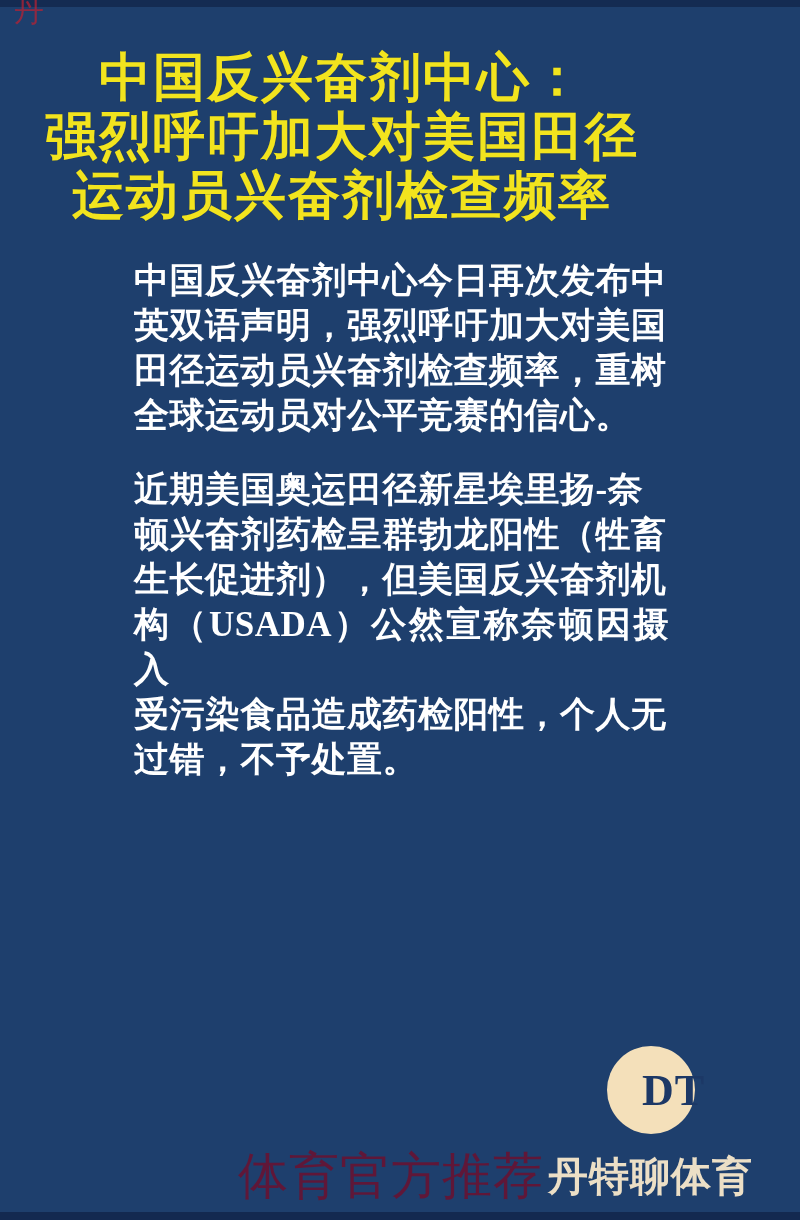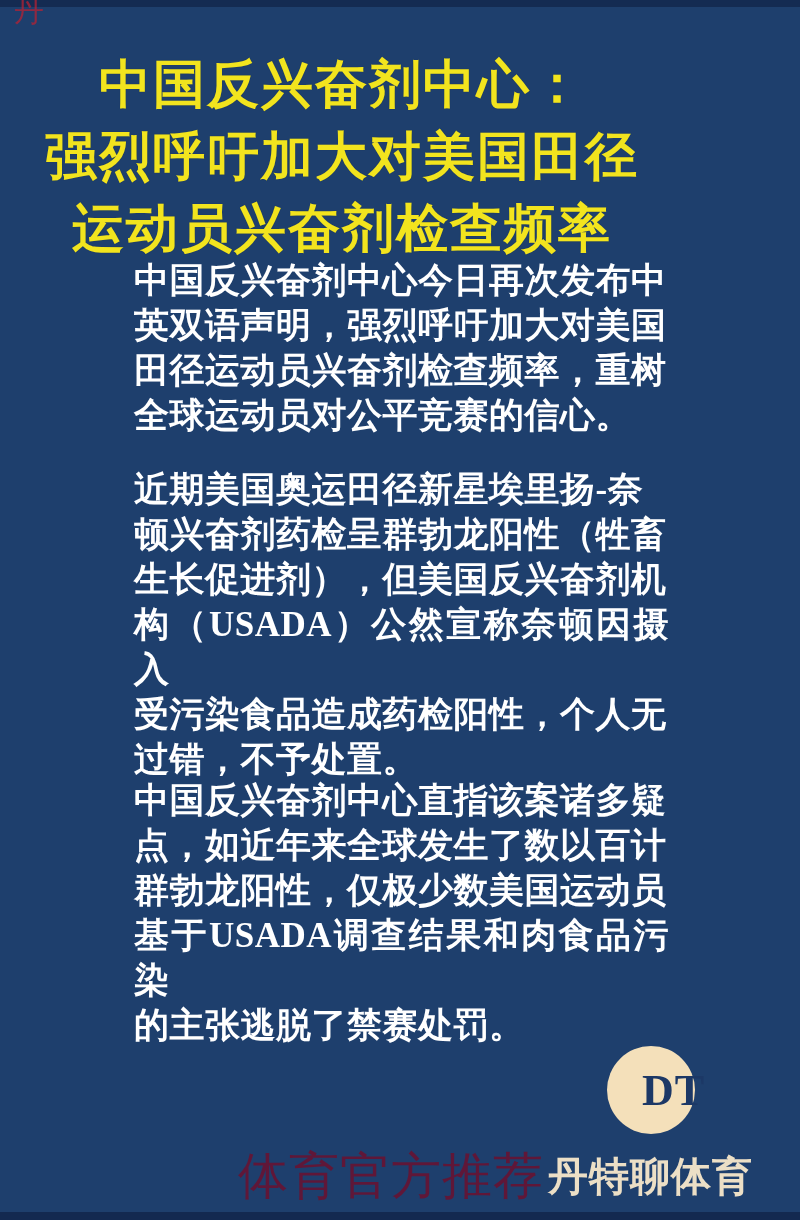--- a/index.html
+++ b/index.html
@@ -12,21 +12,21 @@
     font-family:"Liberation Sans",sans-serif;
   }
   .edge-bar{position:absolute;left:0;width:800px;}
   .edge-bar.top{top:0;height:7px;background:#142b52;}
   .edge-bar.bottom{bottom:0;height:8px;background:#132950;}
 
   .title{
     position:absolute;top:48px;left:0;width:684px;
     text-align:center;
     color:#f2e41e;
-    font-size:52px;line-height:72px;
+    font-size:52px;line-height:59px;
     font-weight:800;
     letter-spacing:2px;
     white-space:pre-line;
     text-shadow:0 0 1px rgba(0,0,0,.25);
   }
   .para{
     position:absolute;left:134px;width:535px;
     color:#ffffff;
     font-family:"Liberation Serif","DejaVu Serif",serif;
     font-weight:600;
@@ -110,25 +110,20 @@
 田径运动员兴奋剂检查频率，重树
 全球运动员对公平竞赛的信心。</div>
 
   <div class="para p2">近期美国奥运田径新星埃里扬-奈
 顿兴奋剂药检呈群勃龙阳性（牲畜
 生长促进剂），但美国反兴奋剂机
 构（USADA）公然宣称奈顿因摄入
 受污染食品造成药检阳性，个人无
 过错，不予处置。</div>
 
-  <div class="para p3">中国反兴奋剂中心直指该案诸多疑
-点，如近年来全球发生了数以百计
-群勃龙阳性，仅极少数美国运动员
-基于USADA调查结果和肉食品污染
-的主张逃脱了禁赛处罚。</div>
 
 
   <div class="badge">
     <span class="badge-text">DT</span>
   </div>
 
   <div class="brand-name">丹特聊体育</div>
 
   <div class="watermark-bottom">体育官方推荐</div>
 

